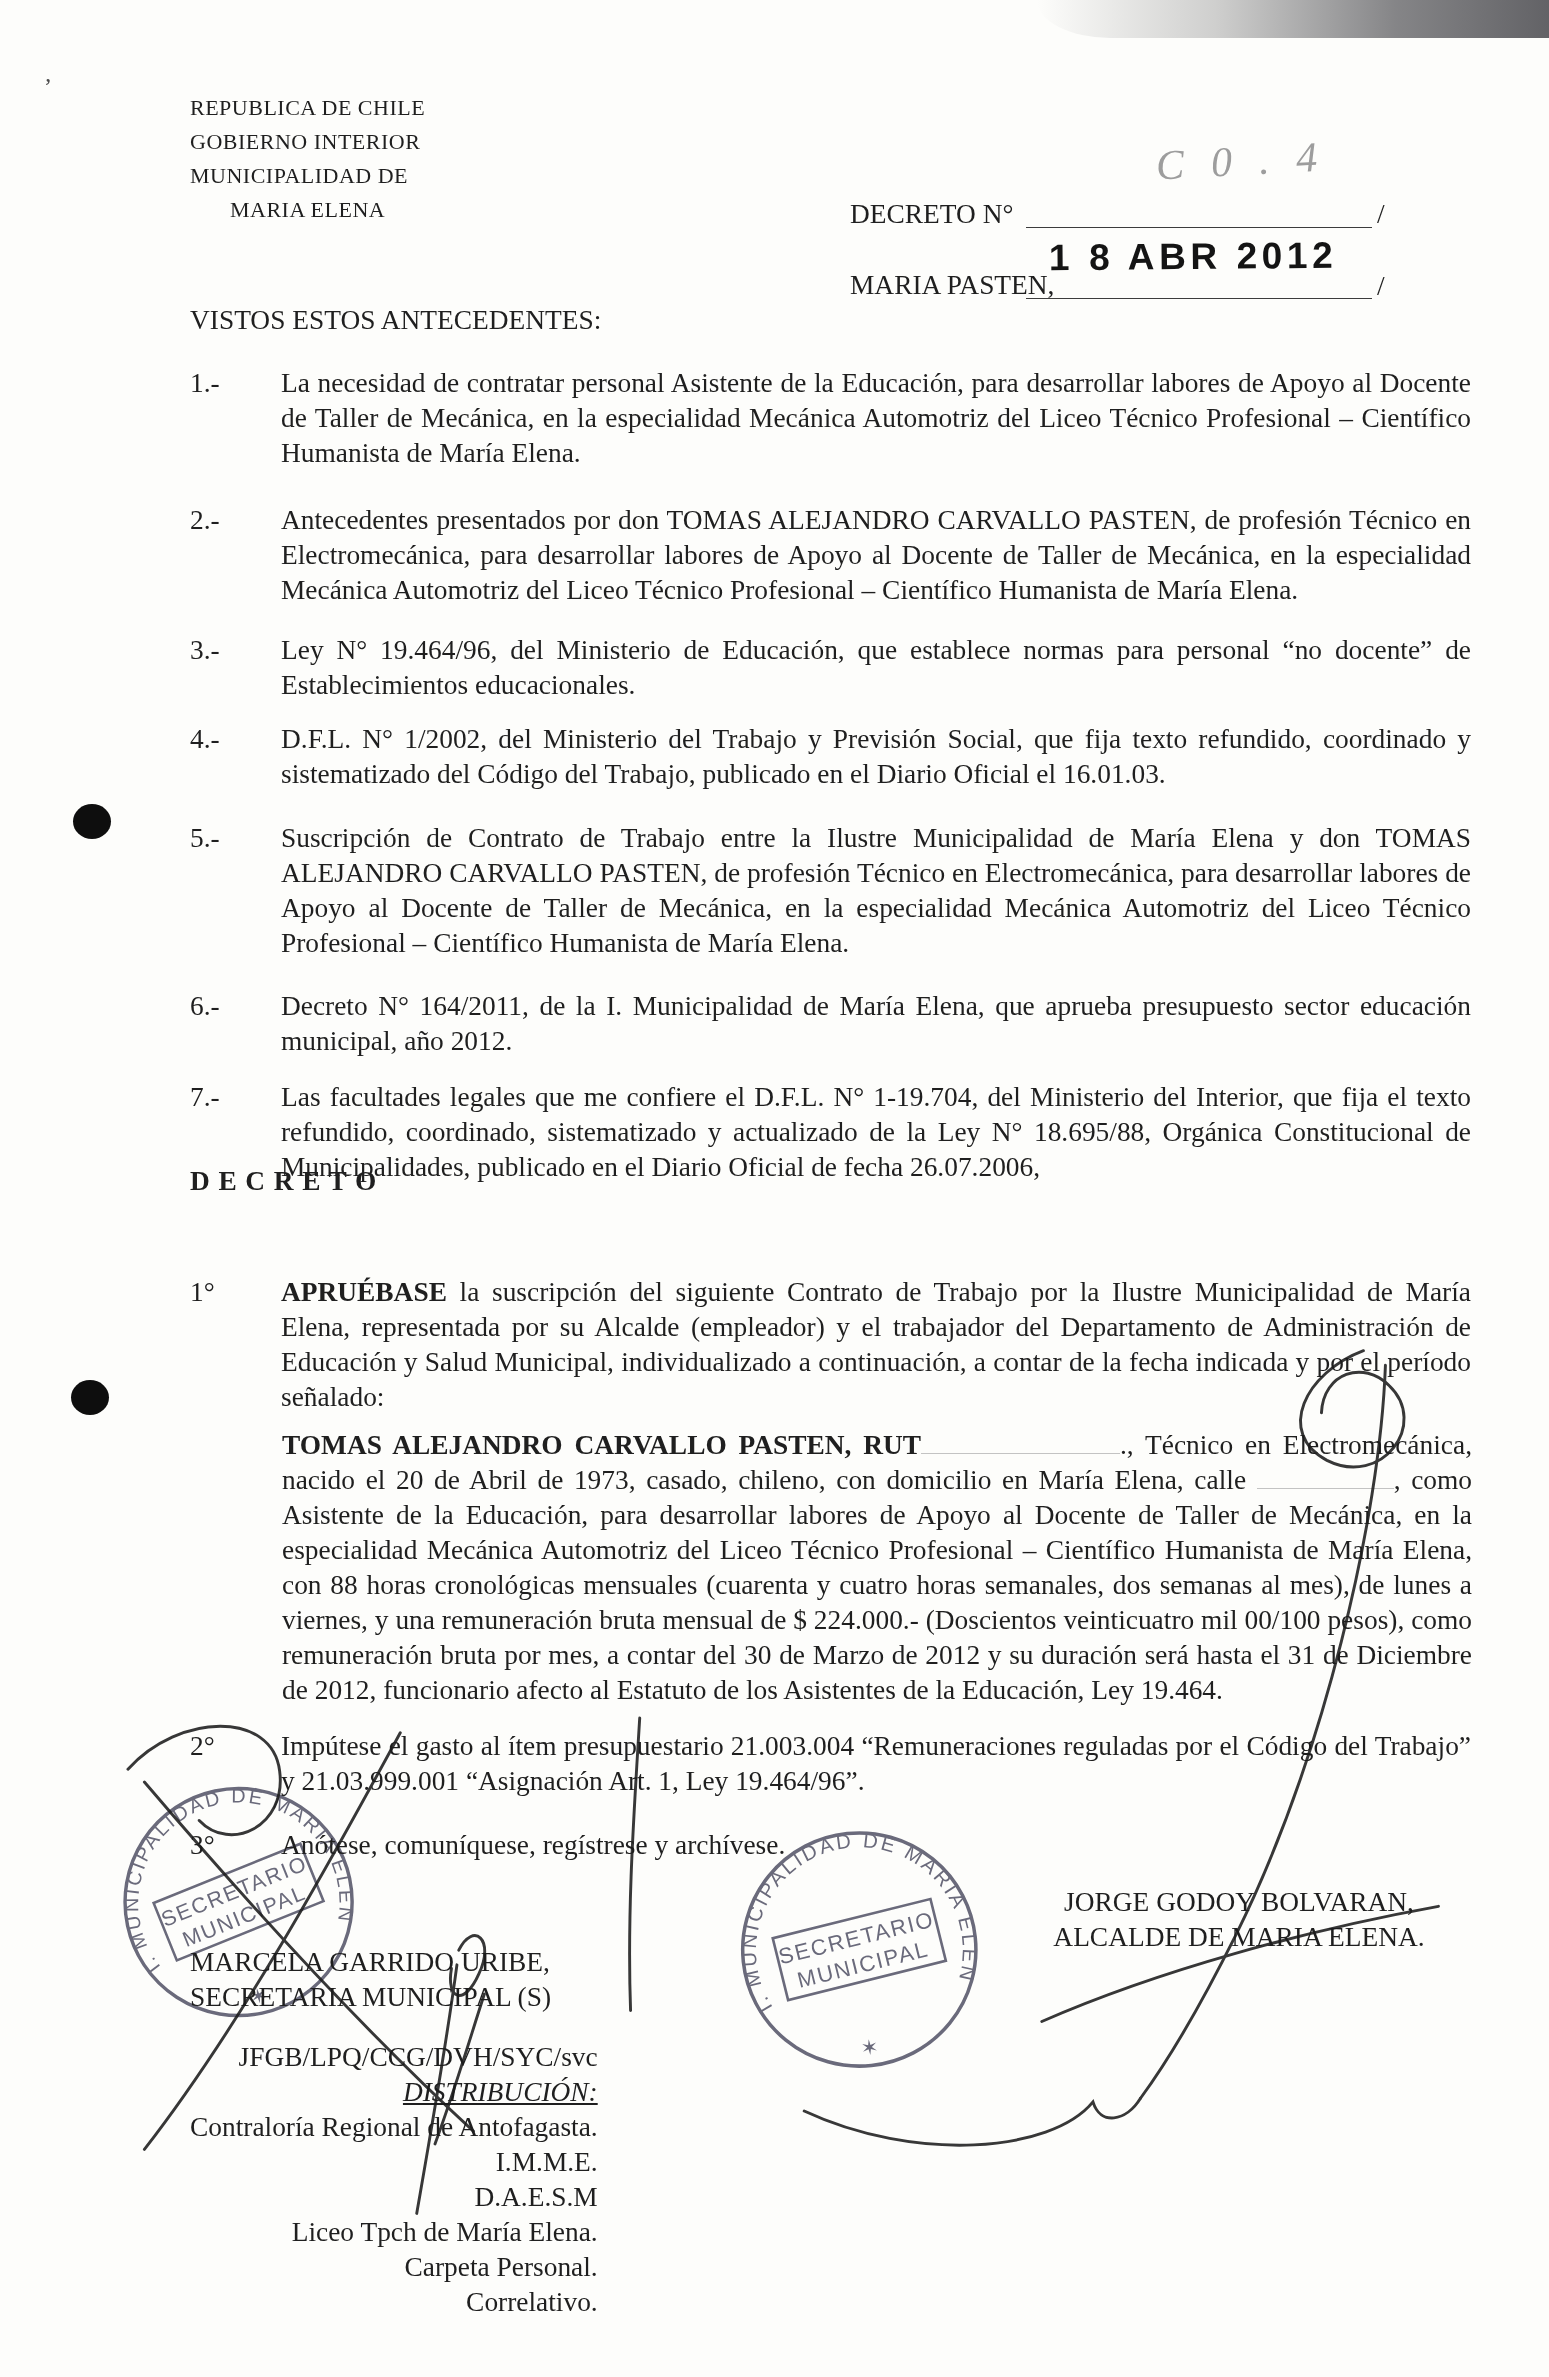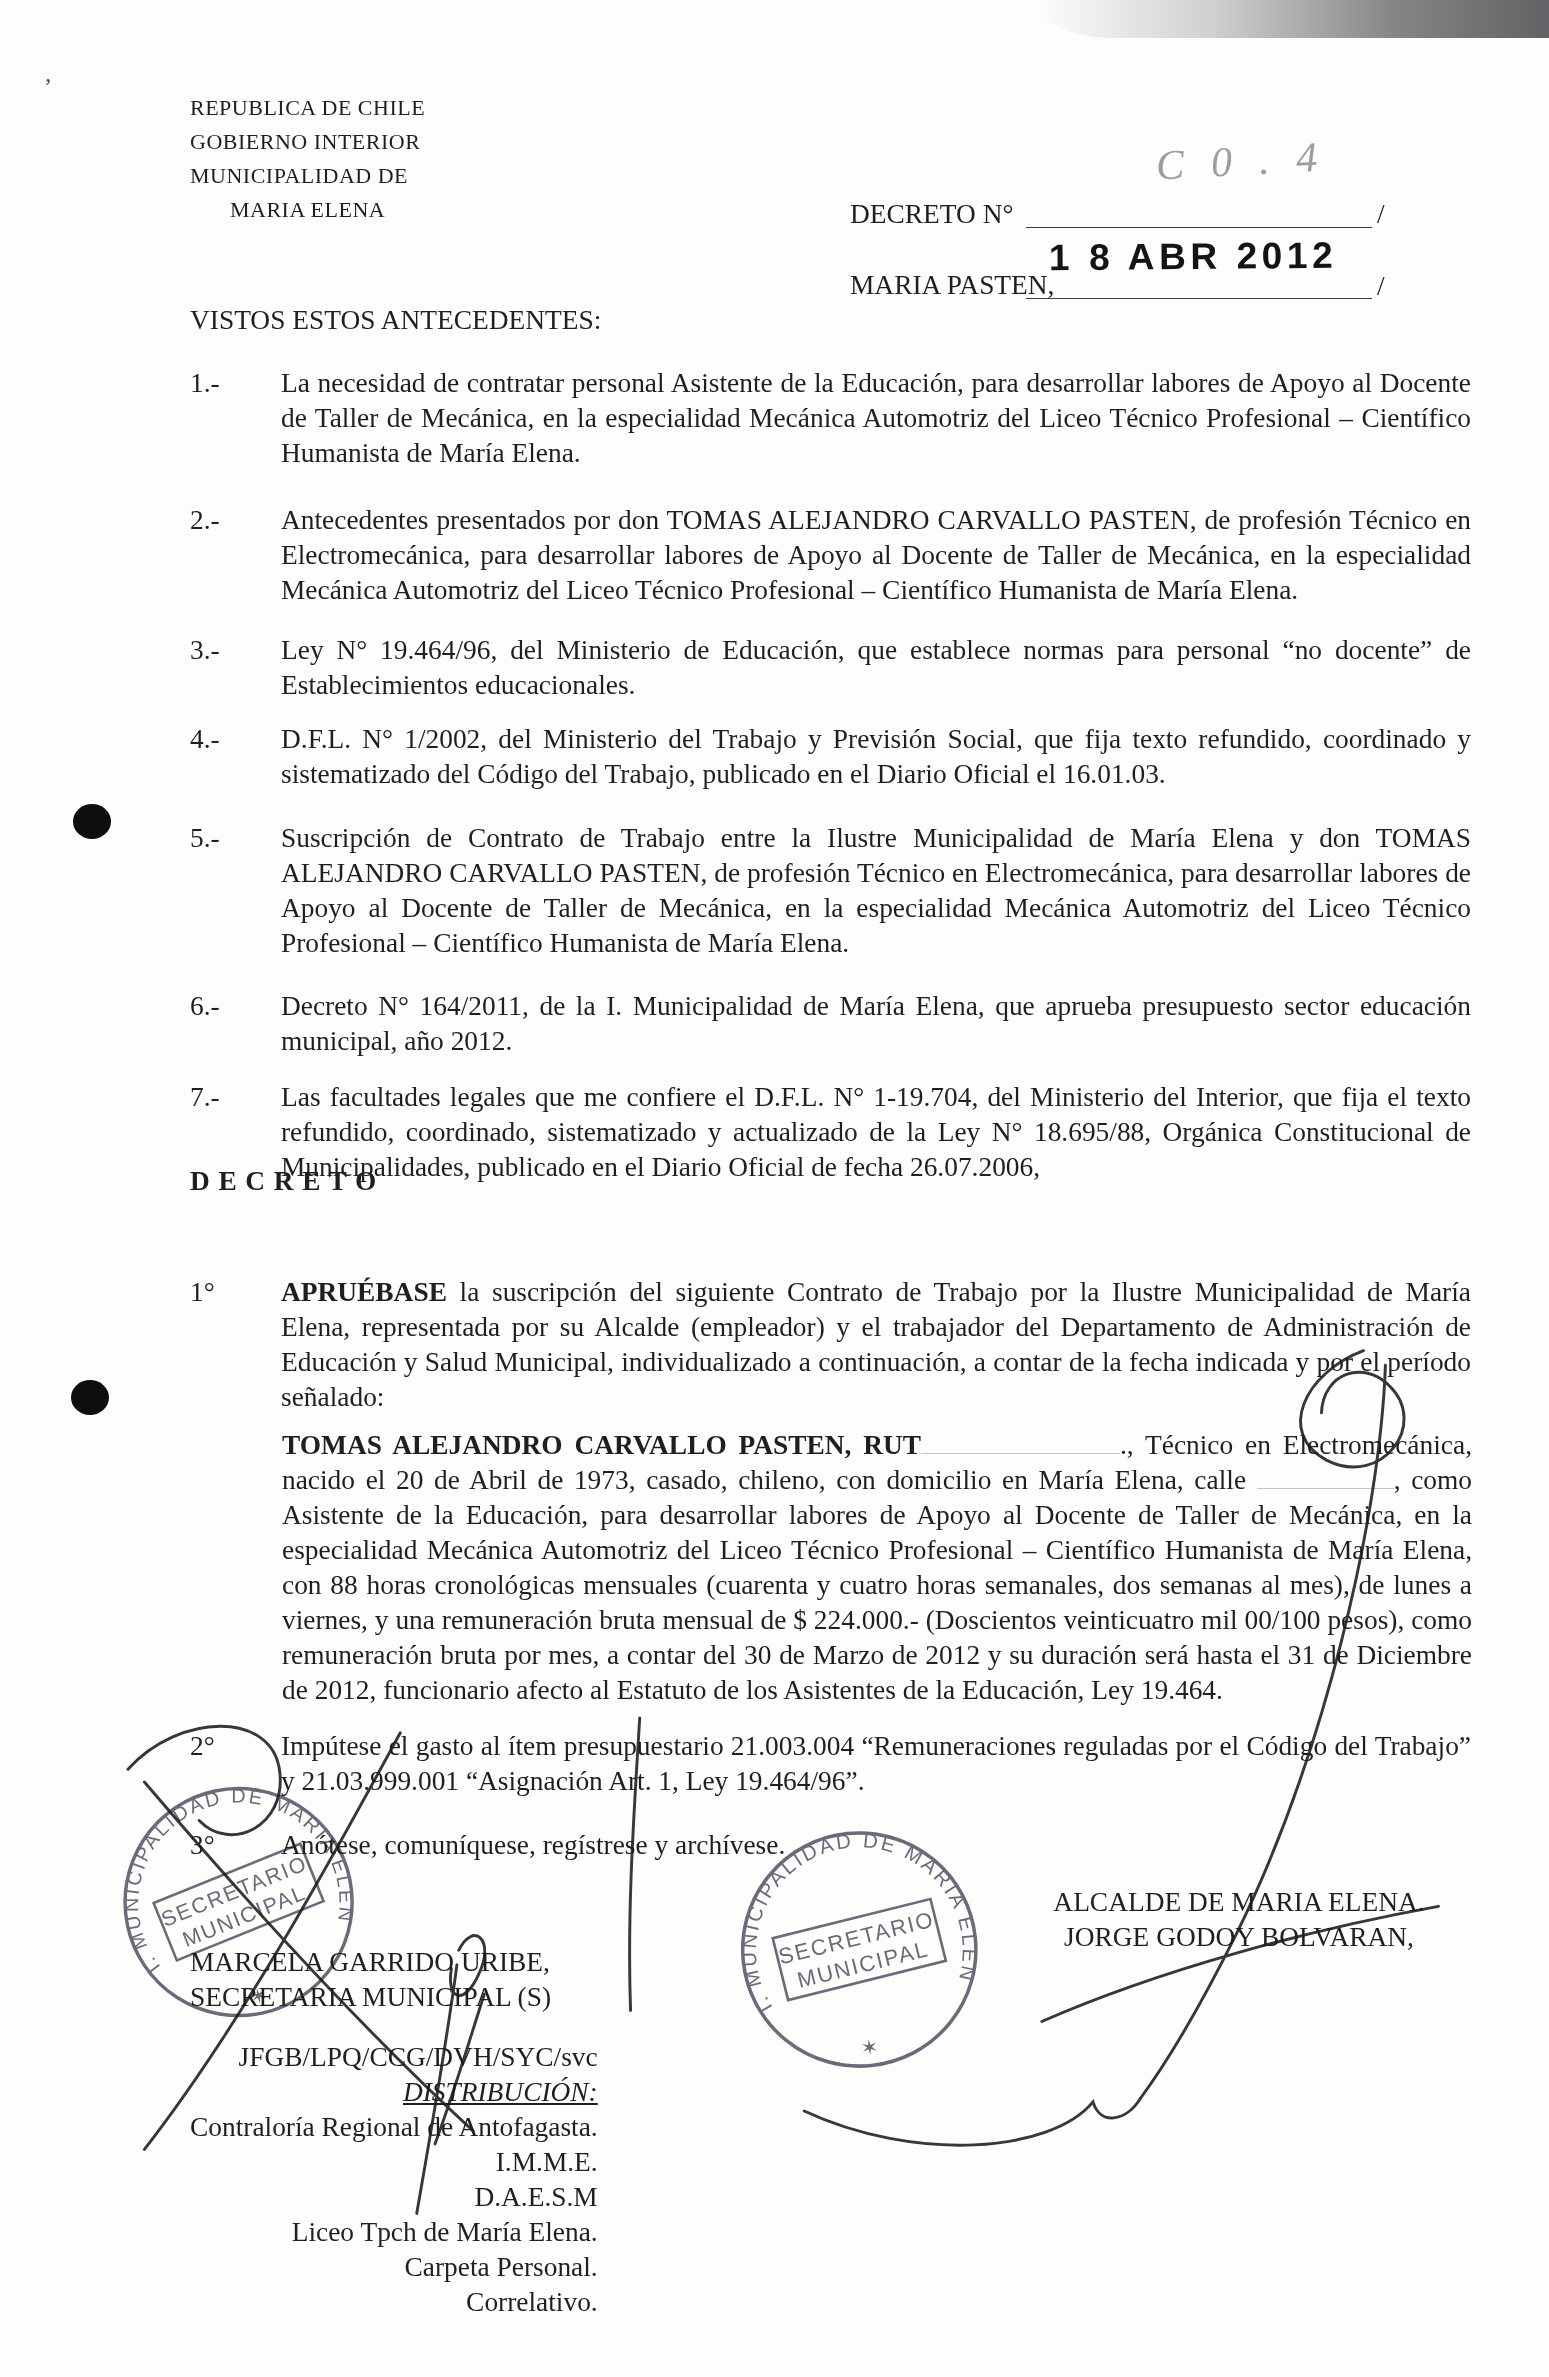--- a/index.html
+++ b/index.html
@@ -162,22 +162,22 @@
       <div class="num">2°</div>
       <div class="txt">Impútese el gasto al ítem presupuestario 21.003.004 “Remuneraciones reguladas por el Código del Trabajo” y 21.03.999.001 “Asignación Art. 1, Ley 19.464/96”.</div>
     </div>
 
     <div class="item" style="top:1828px;">
       <div class="num">3°</div>
       <div class="txt" style="text-align:left;">Anótese, comuníquese, regístrese y archívese.</div>
     </div>
 
     <div class="abs sig-name" style="left:1024px; top:1885px; width:430px; text-align:center;">
+      <div>JORGE GODOY BOLVARAN,</div>
       <div>ALCALDE DE MARIA ELENA.</div>
-      <div>JORGE GODOY BOLVARAN,</div>
     </div>
 
     <div class="abs sig-name" style="left:190px; top:1945px;font-family:Liberation Serif, serif;">
       <div>MARCELA GARRIDO URIBE,</div>
       <div>SECRETARIA MUNICIPAL (S)</div>
     </div>
 
     <div class="abs footer-block" style="left:190px; top:2040px;">
       <div>JFGB/LPQ/CCG/DVH/SYC/svc</div>
       <div class="underlined">DISTRIBUCIÓN:</div>

